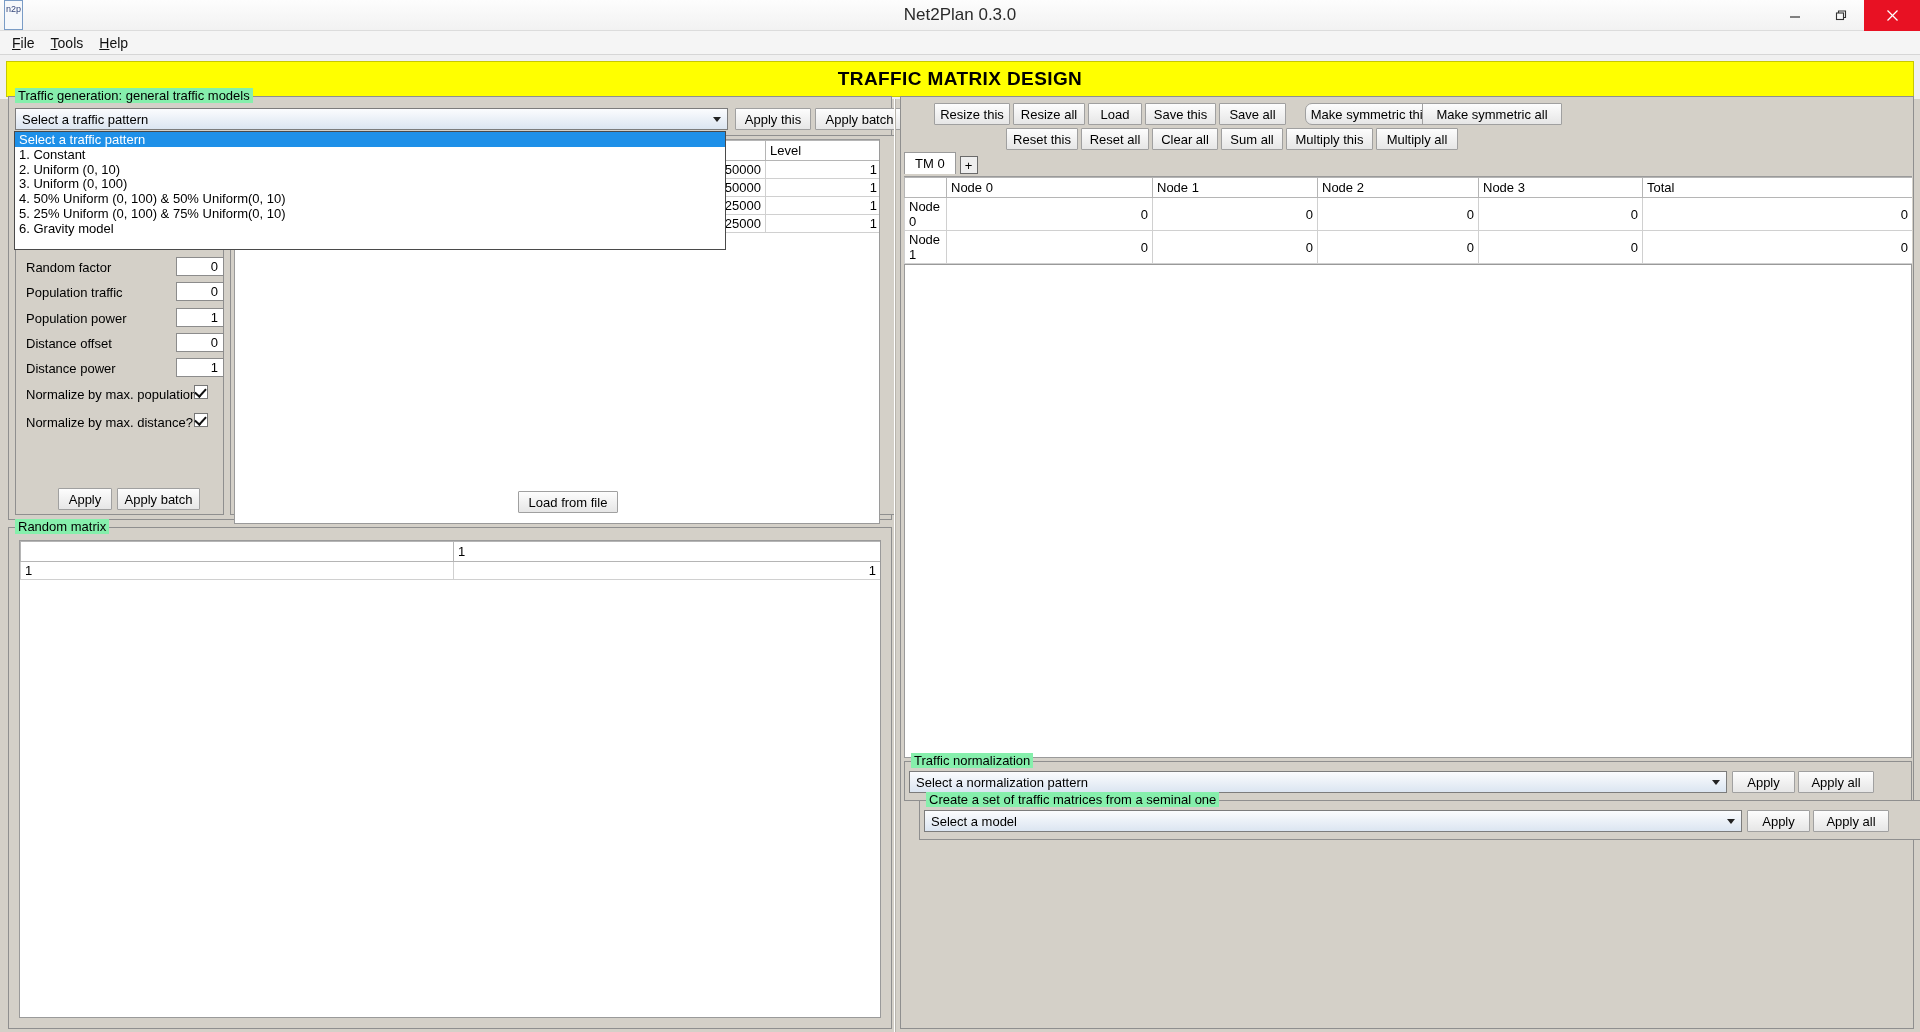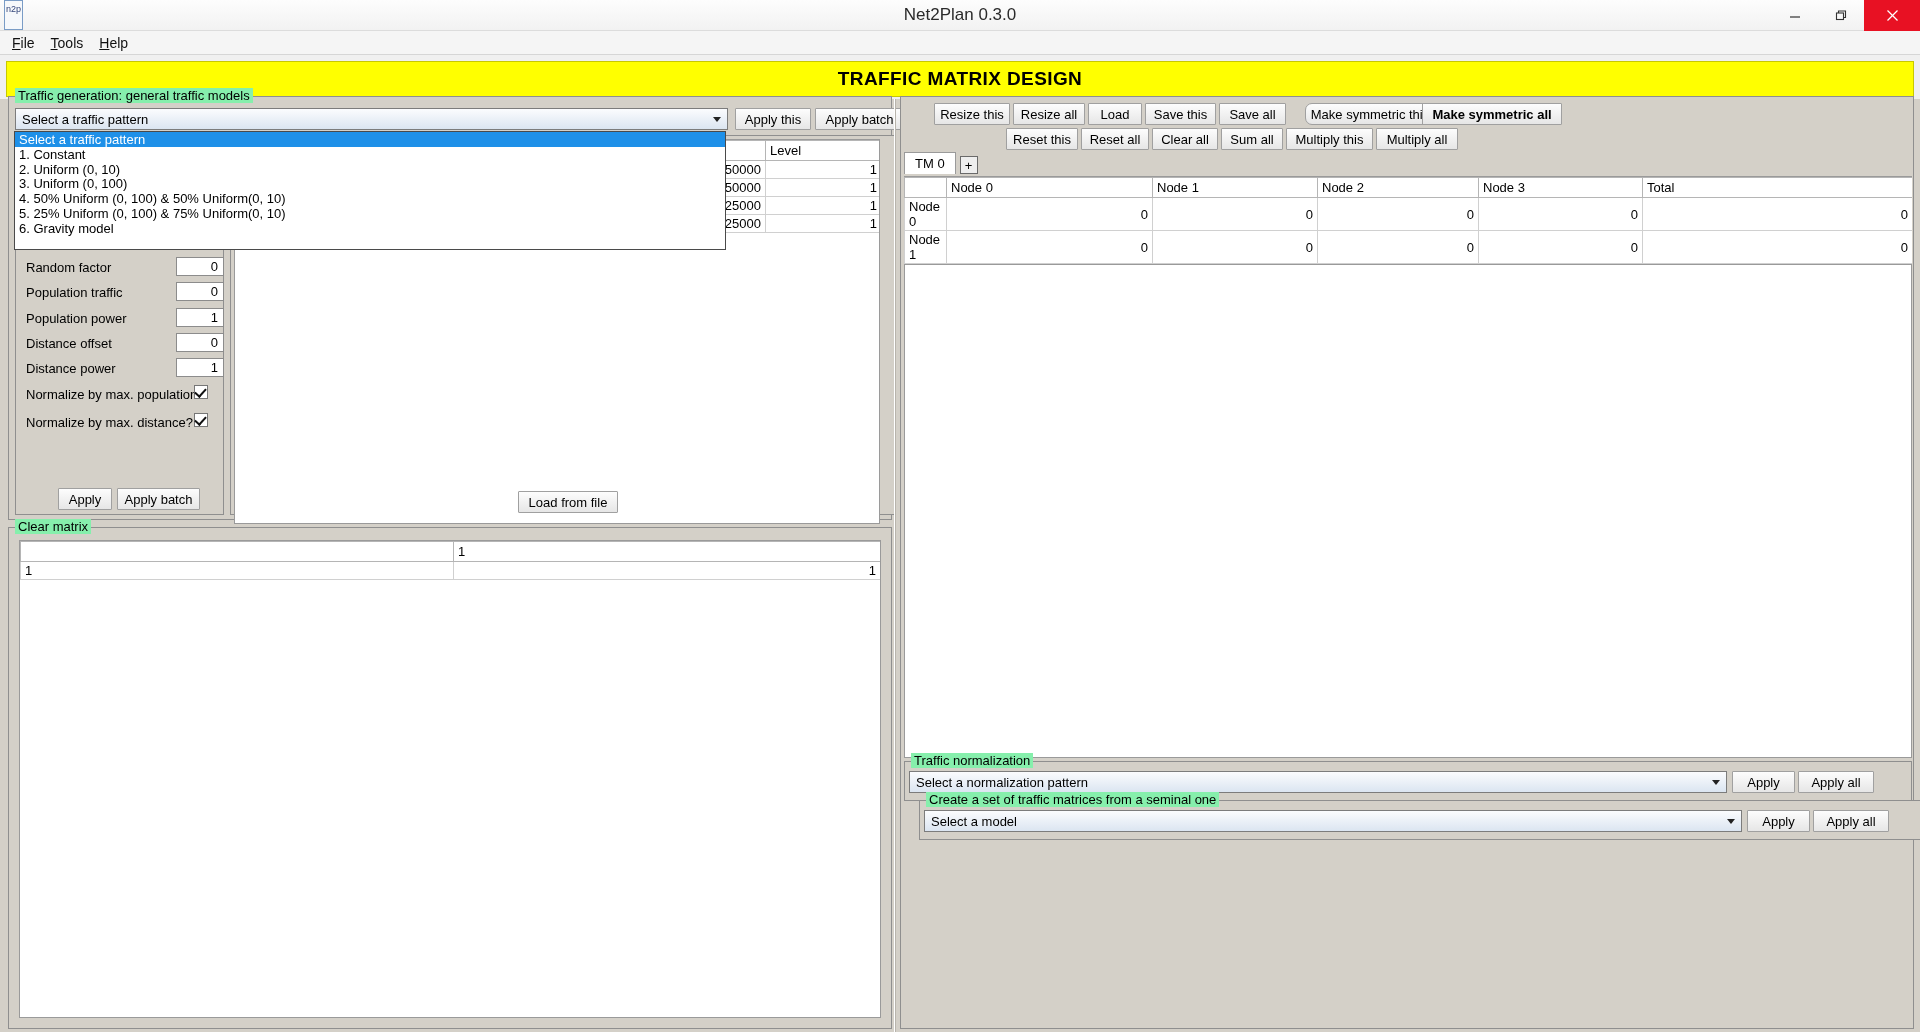--- a/index.html
+++ b/index.html
@@ -295,21 +295,21 @@
     <div class="opt sel">Select a traffic pattern</div>
     <div class="opt">1. Constant</div>
     <div class="opt">2. Uniform (0, 10)</div>
     <div class="opt">3. Uniform (0, 100)</div>
     <div class="opt">4. 50% Uniform (0, 100) &amp; 50% Uniform(0, 10)</div>
     <div class="opt">5. 25% Uniform (0, 100) &amp; 75% Uniform(0, 10)</div>
     <div class="opt">6. Gravity model</div>
   </div>
 
   <div class="group" style="left:8px; top:428px; width:884px; height:502px;">
-    <div class="legend">Clear matrix</div>
+    <div class="legend">Random matrix</div>
     <div class="tblwrap" style="left:10px; top:12px; width:862px; height:478px; border:1px solid #9a9a9a;">
       <table class="jt">
         <colgroup>
             <col style="width:433px">
             <col style="width:427px">
           </colgroup>
         <thead>
           <tr>
             <th></th>
             <th>1</th>
@@ -328,21 +328,21 @@
   <div class="sep-v" style="left:894px; top:0px; height:933px;"></div>
 
   <div class="group" style="left:900px; top:-3px; width:1014px; height:933px; border:1px solid #8f8f8f;">
 
     <div class="btn" style="left:33px; top:6px; width:76px;text-align:center;">Resize this</div>
     <div class="btn" style="left:112px; top:6px; width:72px;">Resize all</div>
     <div class="btn" style="left:187px; top:6px; width:54px;">Load</div>
     <div class="btn" style="left:244px; top:6px; width:71px;">Save this</div>
     <div class="btn" style="left:318px; top:6px; width:67px;">Save all</div>
     <div class="btn" style="left:404px; top:6px; width:130px;border-radius:7px;">Make symmetric this</div>
-    <div class="btn" style="left:521px; top:6px; width:140px;font-weight:bold;">Make symmetric all</div>
+    <div class="btn" style="left:521px; top:6px; width:140px;">Make symmetric all</div>
 
     <div class="btn" style="left:105px; top:31px; width:72px;">Reset this</div>
     <div class="btn" style="left:180px; top:31px; width:68px;">Reset all</div>
     <div class="btn" style="left:251px; top:31px; width:66px;">Clear all</div>
     <div class="btn" style="left:320px; top:31px; width:62px;">Sum all</div>
     <div class="btn" style="left:385px; top:31px; width:87px;">Multiply this</div>
     <div class="btn" style="left:475px; top:31px; width:82px;">Multiply all</div>
 
     <div class="tabstrip" style="left:3px; top:55px;">
       <div class="tab">TM 0</div>

